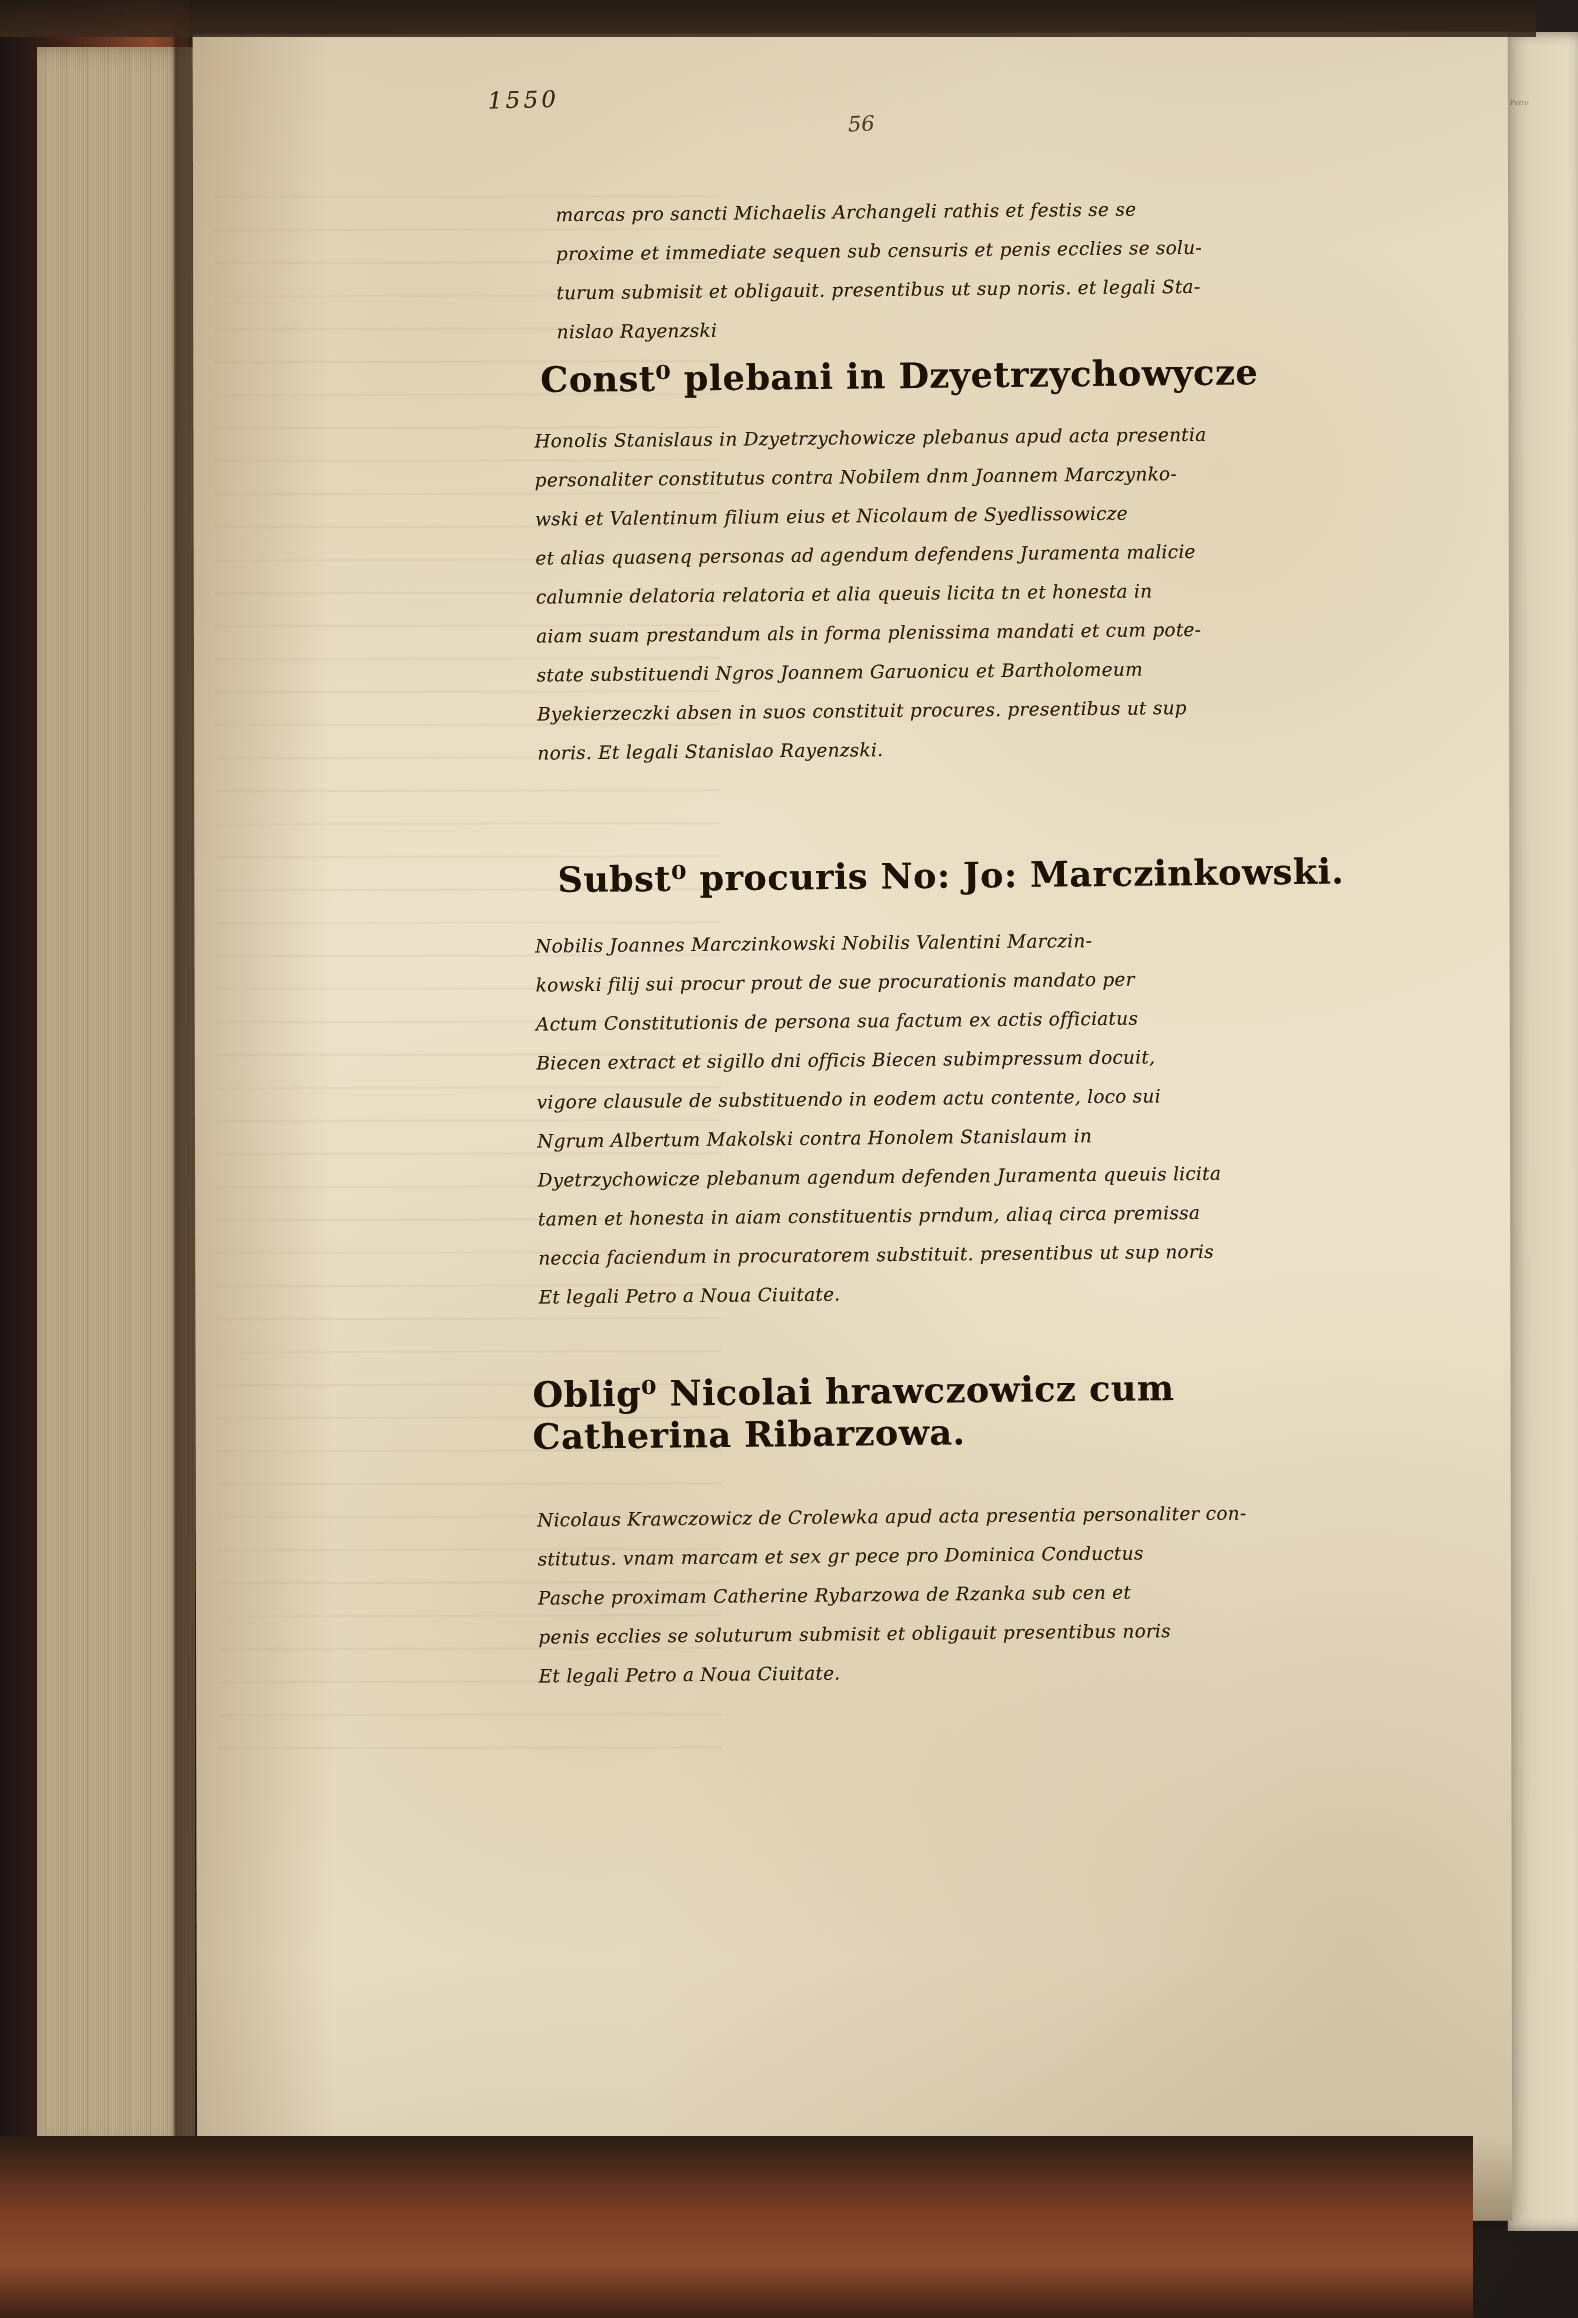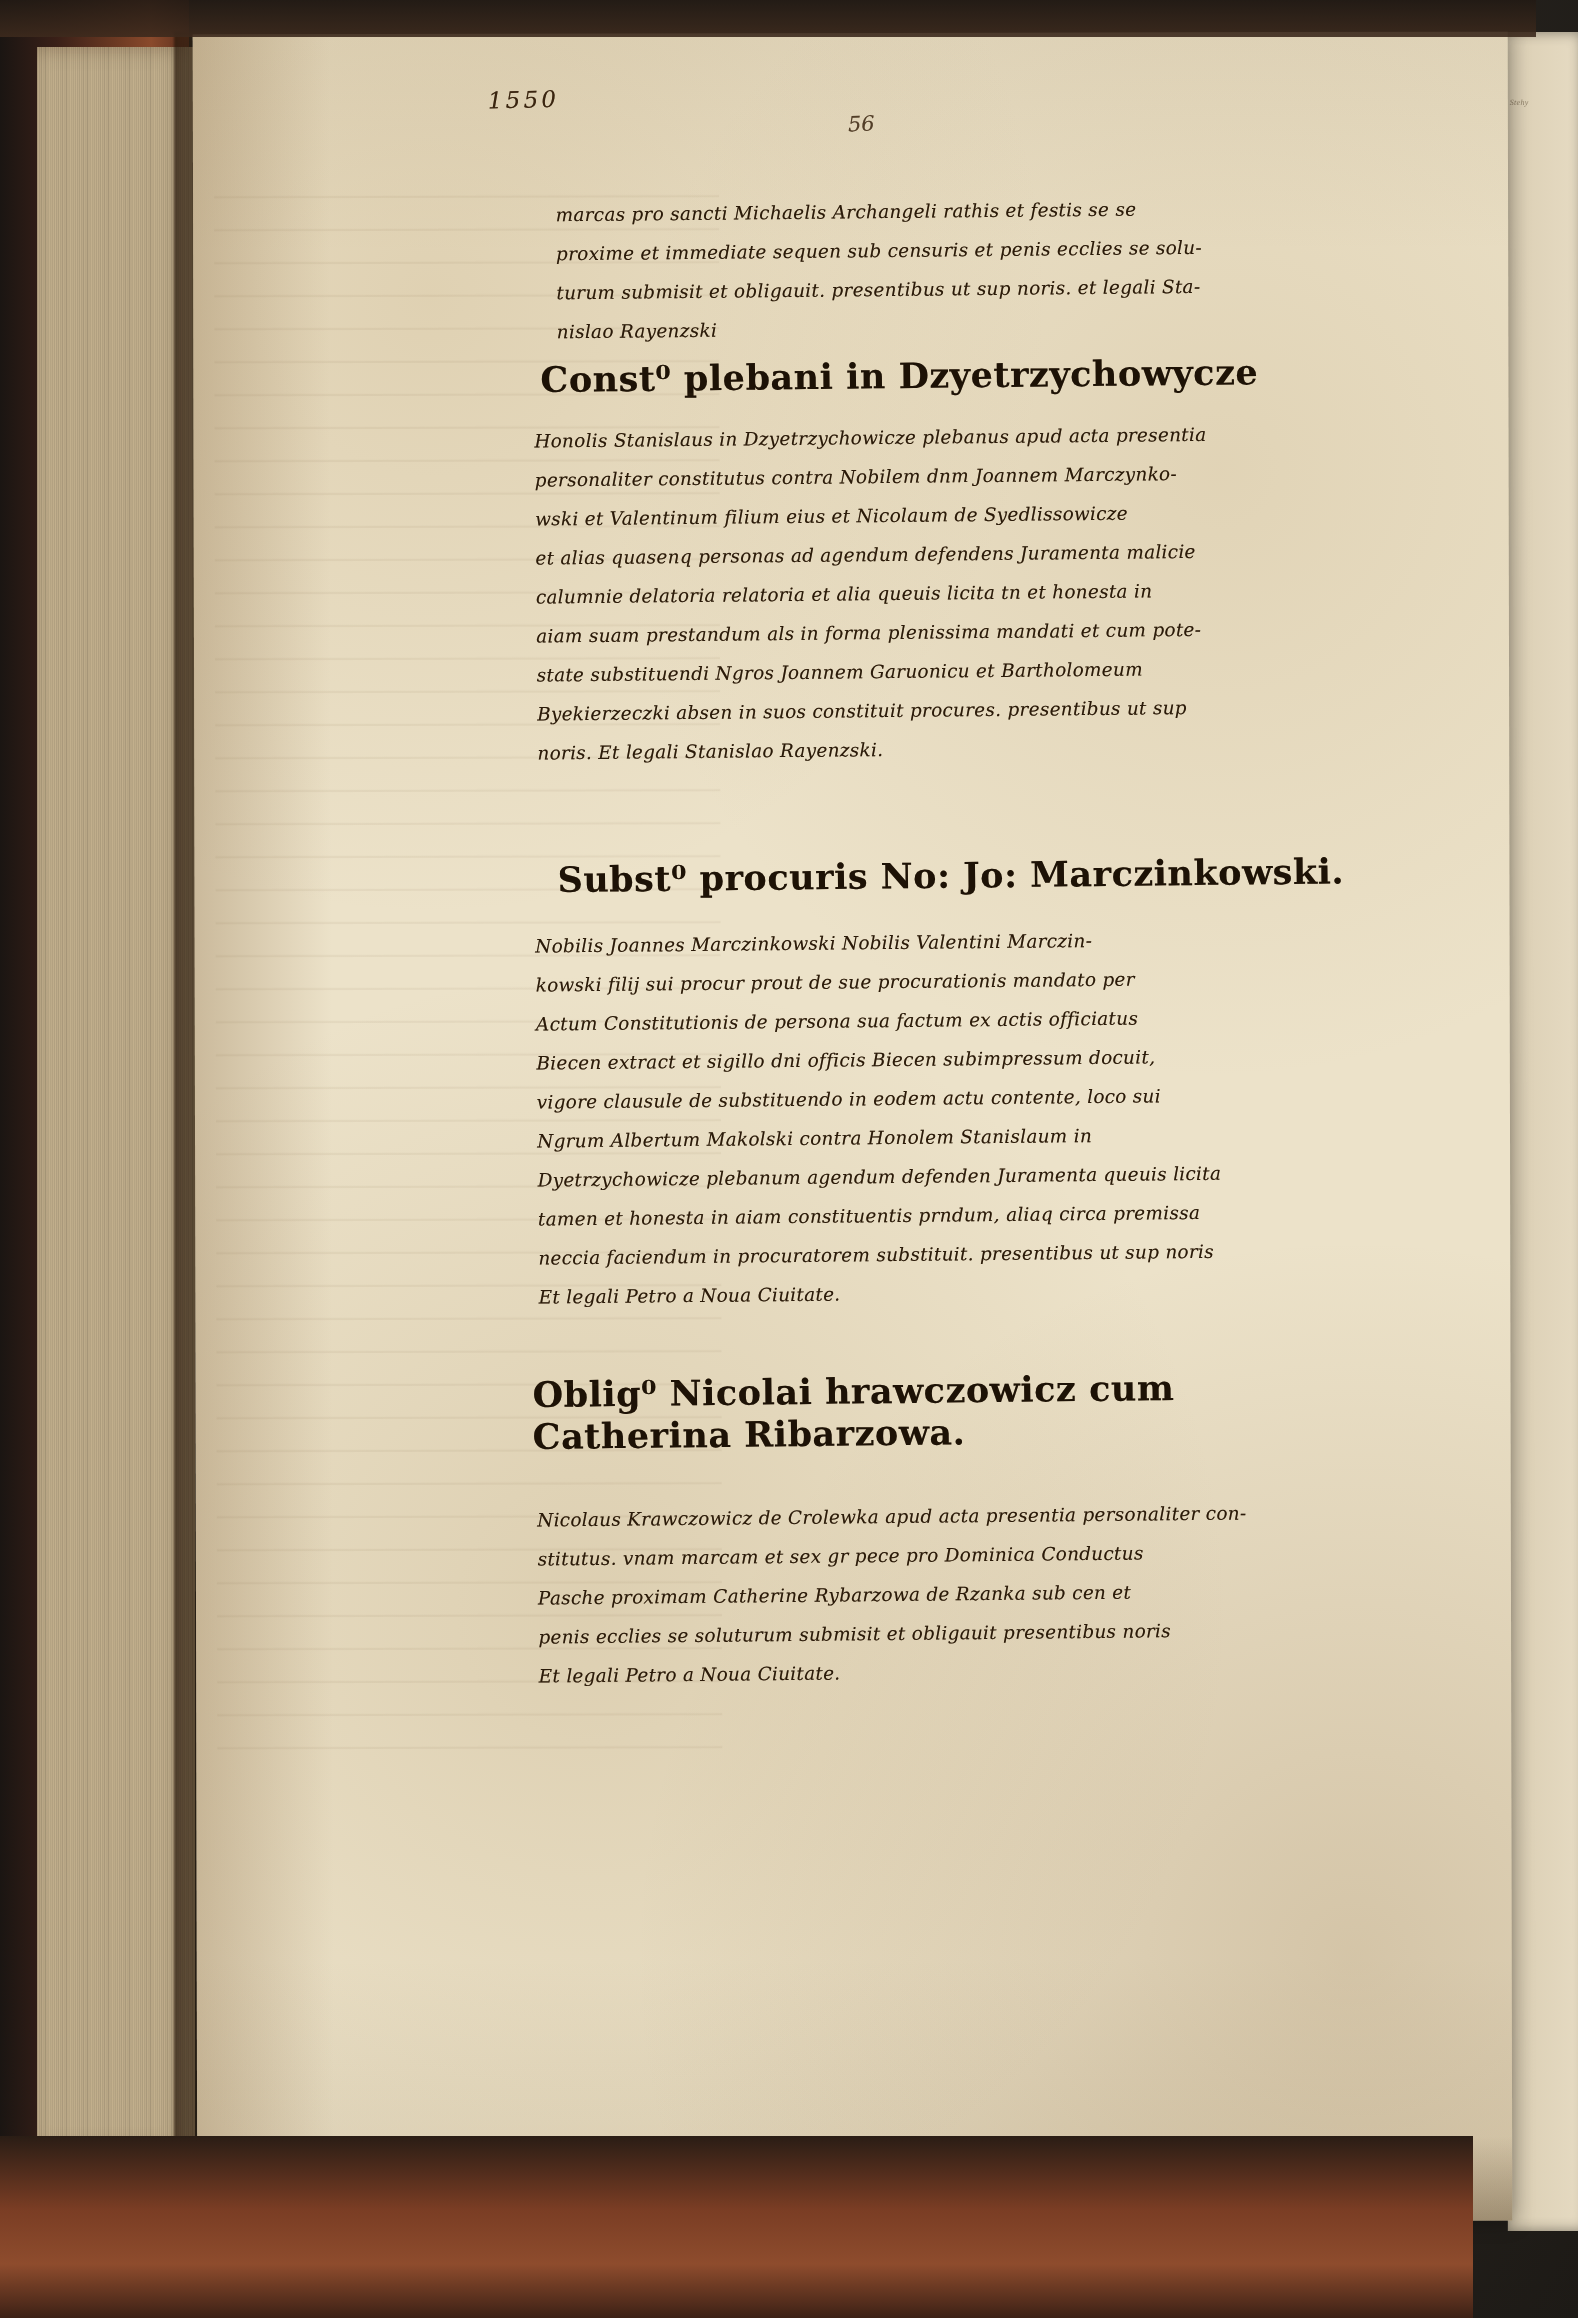--- a/index.html
+++ b/index.html
@@ -227,21 +227,21 @@
     background: linear-gradient(0deg, rgba(70,50,25,.35) 0%, rgba(0,0,0,0) 100%);
     pointer-events: none;
   }
 </style>
 </head>
 <body>
 
 <div class="backdrop"></div>
 
 <div class="page-right">
-  <div class="margin-notes">Stehy</div>
+  <div class="margin-notes">Petro</div>
 </div>
 
 <div class="cover"></div>
 <div class="edge-stack"></div>
 <div class="gutter"></div>
 
 <div class="page">
   <div class="page-cockle"></div>
 
   <div class="ink folio-number">1550</div>

